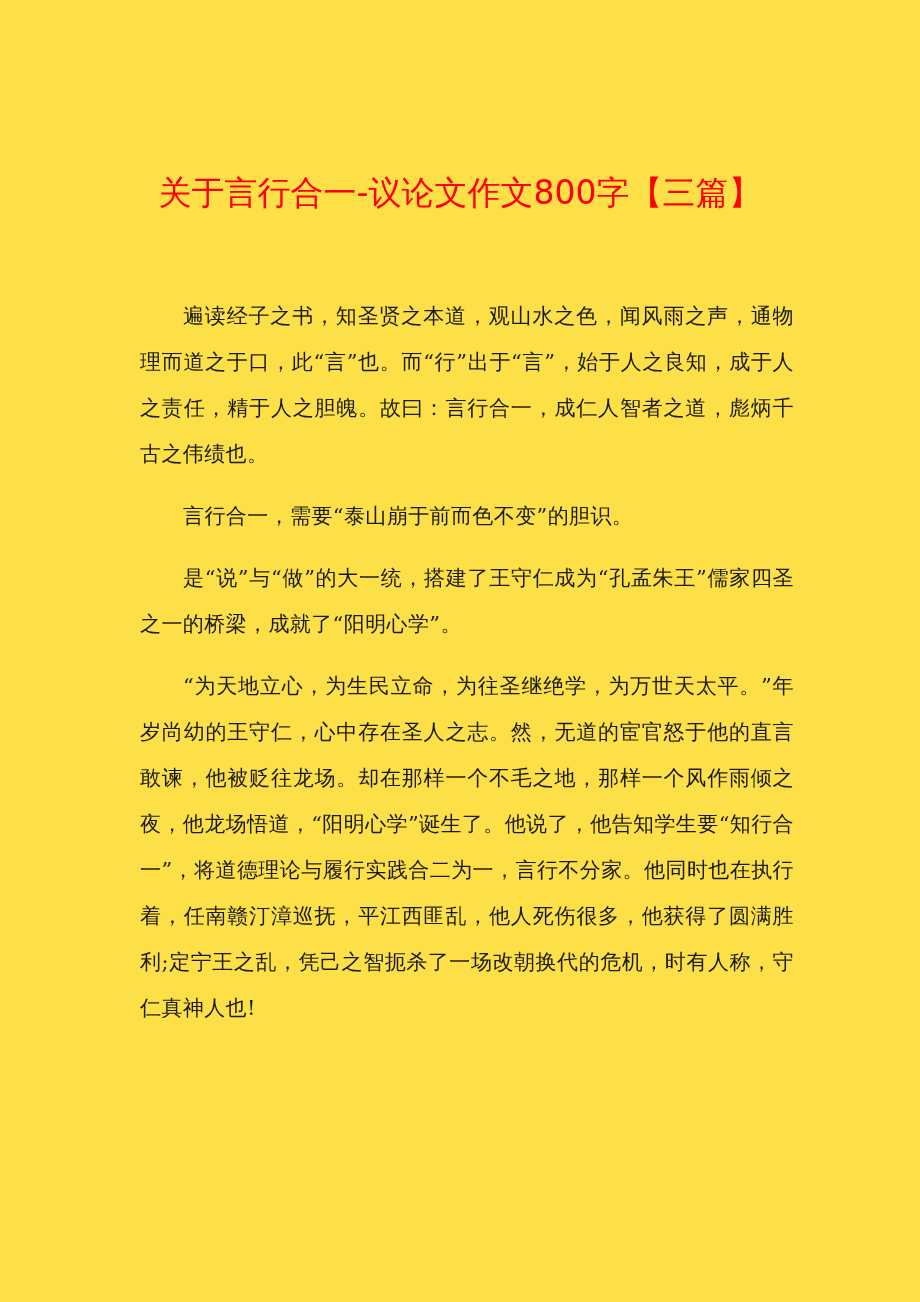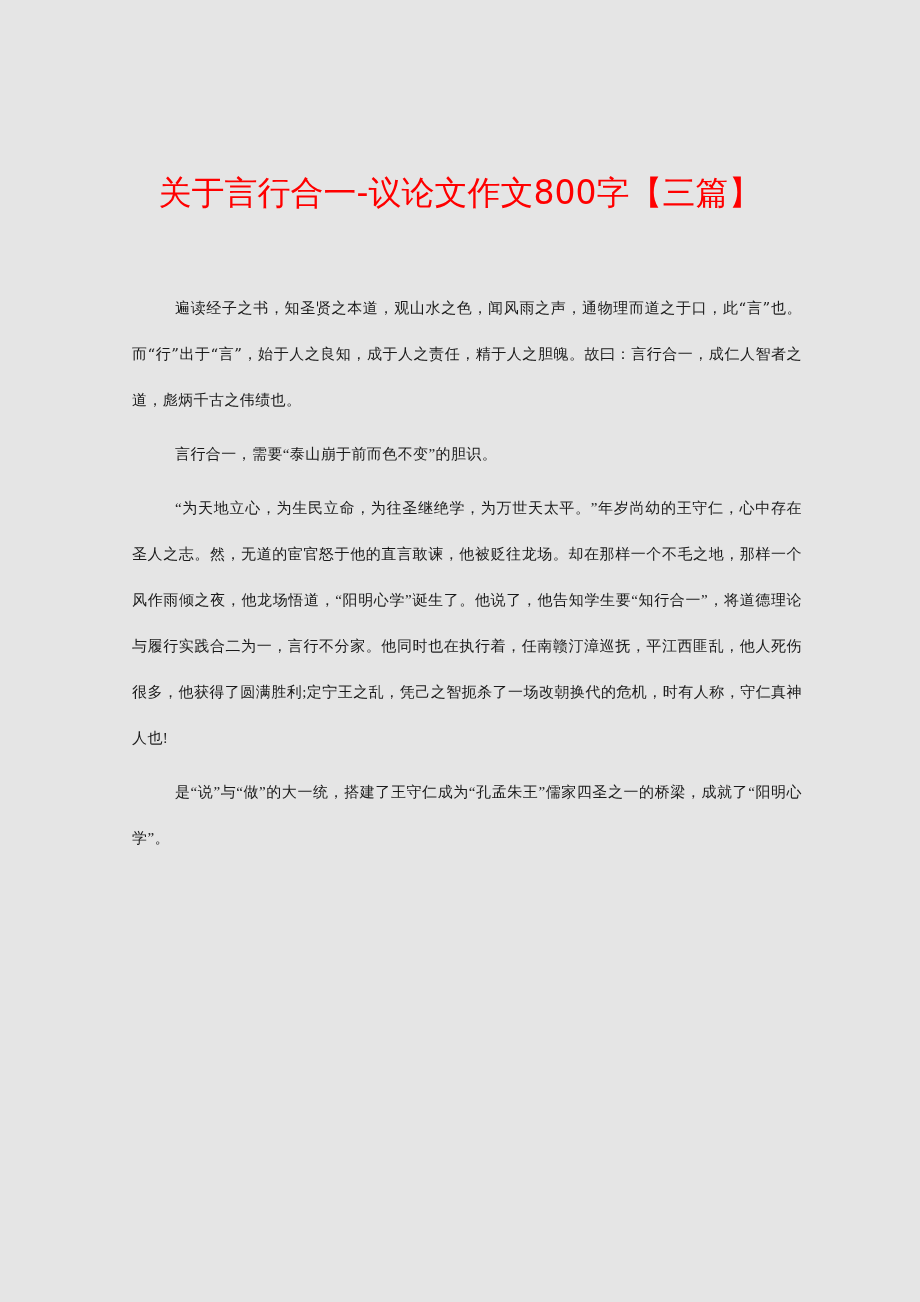--- a/index.html
+++ b/index.html
@@ -13,21 +13,21 @@
       position: relative;
       overflow: hidden;
       font-family: "DejaVu Serif", "Liberation Serif", serif;
       color: #1a1a1a;
     }
     .page {
       position: absolute;
       left: 0; top: 0;
       width: 920px;
       height: 1302px;
-      background: #e5e5e5;
+      background: #fde047;
     }
     .title {
       position: absolute;
       left: 0;
       width: 920px;
       top: 168px;
       text-align: center;
       color: #ff0000;
       font-family: "DejaVu Sans", "Liberation Sans", sans-serif;
       font-size: 33px;
@@ -36,37 +36,36 @@
       margin: 0;
       font-weight: normal;
     }
     .body {
       position: absolute;
       left: 124px;
       top: 277px;
       width: 686px;
     }
     .para {
-      margin: 8px;
-      font-size: 15px;
+      margin: 16px;
+      font-size: 21px;
       line-height: 46px;
       text-indent: 43px;
       text-align: justify;
       text-justify: inter-character;
       letter-spacing: 0.4px;
     }
     .para + .para {
       margin-top: 0px;
-      font-family: Liberation Serif, serif;
     }
   </style>
 </head>
 <body>
 
 <div class="page">
   <h1 class="title">关于言行合一-议论文作文800字【三篇】</h1>
   <div class="body">
     <p class="para">遍读经子之书，知圣贤之本道，观山水之色，闻风雨之声，通物理而道之于口，此“言”也。而“行”出于“言”，始于人之良知，成于人之责任，精于人之胆魄。故曰：言行合一，成仁人智者之道，彪炳千古之伟绩也。</p>
     <p class="para">言行合一，需要“泰山崩于前而色不变”的胆识。</p>
+    <p class="para">是“说”与“做”的大一统，搭建了王守仁成为“孔孟朱王”儒家四圣之一的桥梁，成就了“阳明心学”。</p>
     <p class="para">“为天地立心，为生民立命，为往圣继绝学，为万世天太平。”年岁尚幼的王守仁，心中存在圣人之志。然，无道的宦官怒于他的直言敢谏，他被贬往龙场。却在那样一个不毛之地，那样一个风作雨倾之夜，他龙场悟道，“阳明心学”诞生了。他说了，他告知学生要“知行合一”，将道德理论与履行实践合二为一，言行不分家。他同时也在执行着，任南赣汀漳巡抚，平江西匪乱，他人死伤很多，他获得了圆满胜利;定宁王之乱，凭己之智扼杀了一场改朝换代的危机，时有人称，守仁真神人也!</p>
-    <p class="para">是“说”与“做”的大一统，搭建了王守仁成为“孔孟朱王”儒家四圣之一的桥梁，成就了“阳明心学”。</p>
   </div>
 </div>
 
 </body></html>

